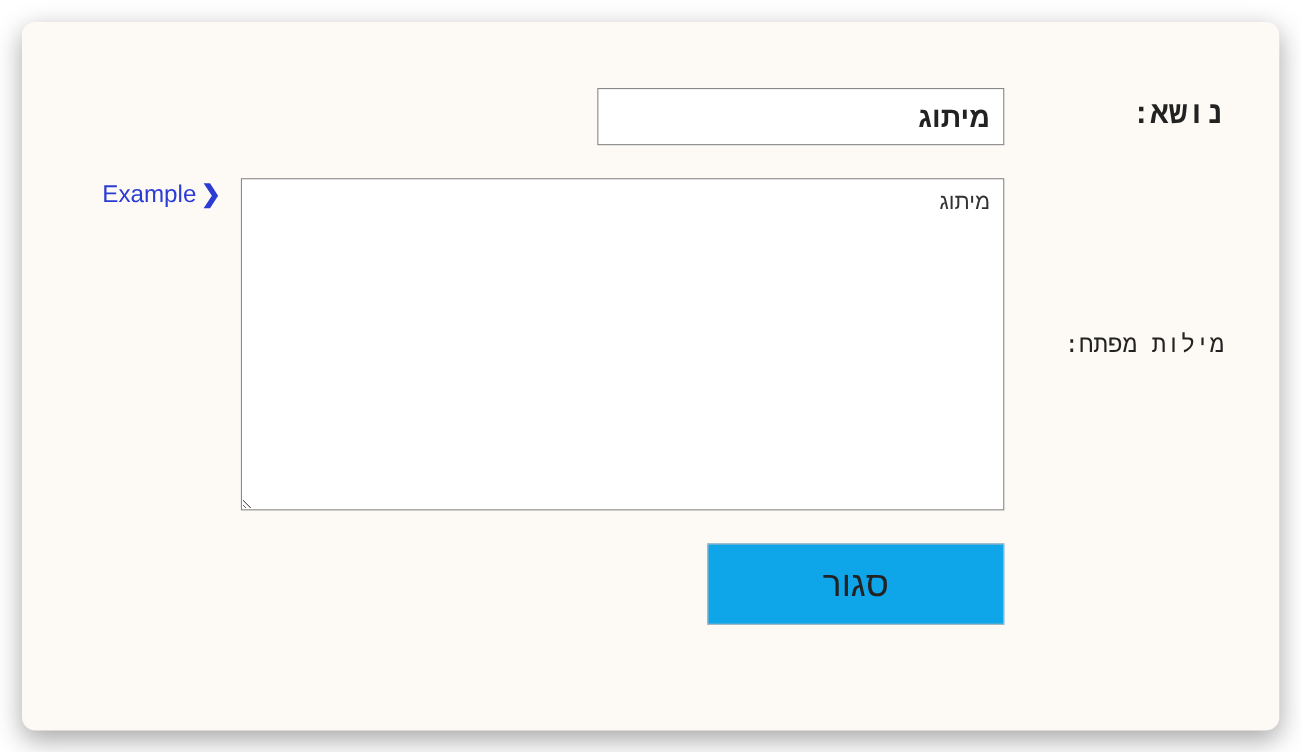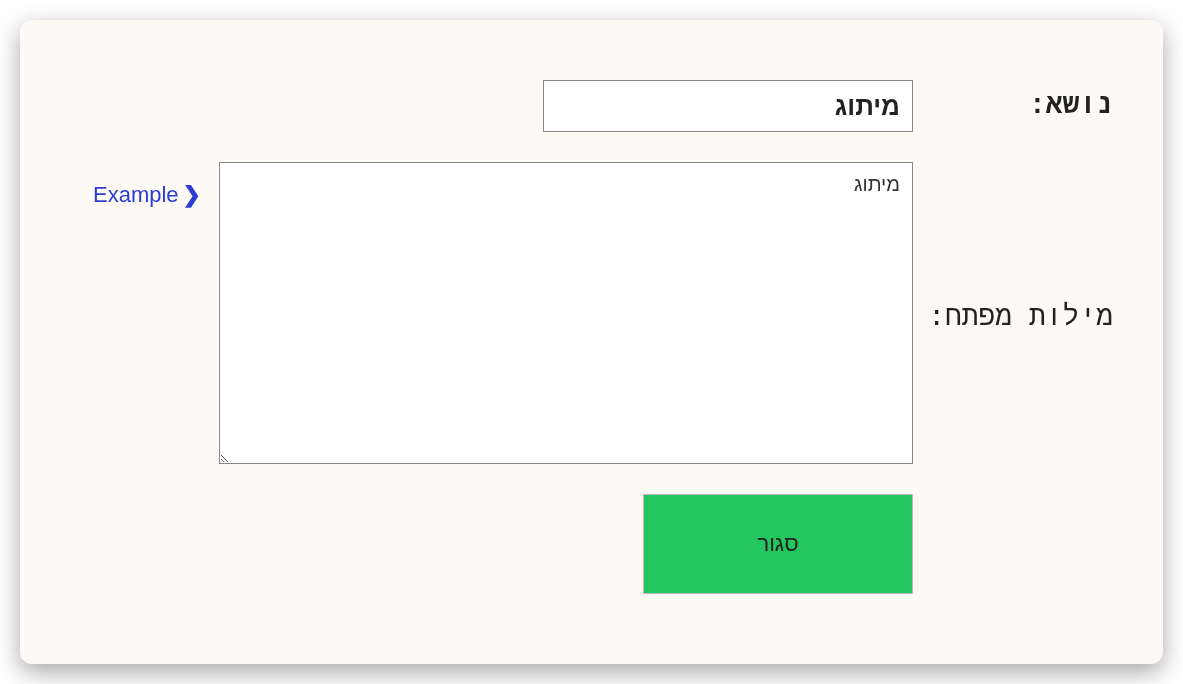--- a/index.html
+++ b/index.html
@@ -75,58 +75,58 @@
       font-family: Arial, sans-serif;
       color: #333;
     }
     .example-link {
       color: #2a3cd4;
       font-size: 22px;
       display: flex;
       align-items: center;
       gap: 4px;
       cursor: pointer;
-      margin-top: 20px;
+      margin-top: 2px;
     }
     .example-link .chev {
       color: #2a3cd4;
       font-weight: bold;
     }
     .button-row {
       display: flex;
       flex-direction: row-reverse;
       gap: 28px;
       margin-top: 30px;
       margin-right: 200px;
     }
     .btn {
       width: 270px;
-      height: 100px;
+      height: 74px;
       border: 1px solid #bbb;
-      background: #22c55e;
-      font-size: 22px;
+      background: #0ea5e9;
+      font-size: 32px;
       color: #222;
       cursor: pointer;
       direction: rtl;
     }
   </style>
 </head>
 <body>
 
 <div class="dialog">
 
   <div class="form-row">
     <div class="label-col bold">נושא:</div>
     <div class="input-col">
       <input type="text" class="subject-input" value="מיתוג" style="">
     </div>
   </div>
 
   <div class="form-row">
-    <div class="label-col" style="padding-top:140px;font-size:28px;">מילות מפתח:</div>
+    <div class="label-col" style="padding-top:140px;font-size:22px;">מילות מפתח:</div>
     <div class="keywords-wrap">
       <textarea class="keywords-textarea" style="">מיתוג</textarea>
       <div class="example-link">
         <span>Example</span>
         <span class="chev">❯</span>
       </div>
     </div>
   </div>
 
   <div class="button-row">

